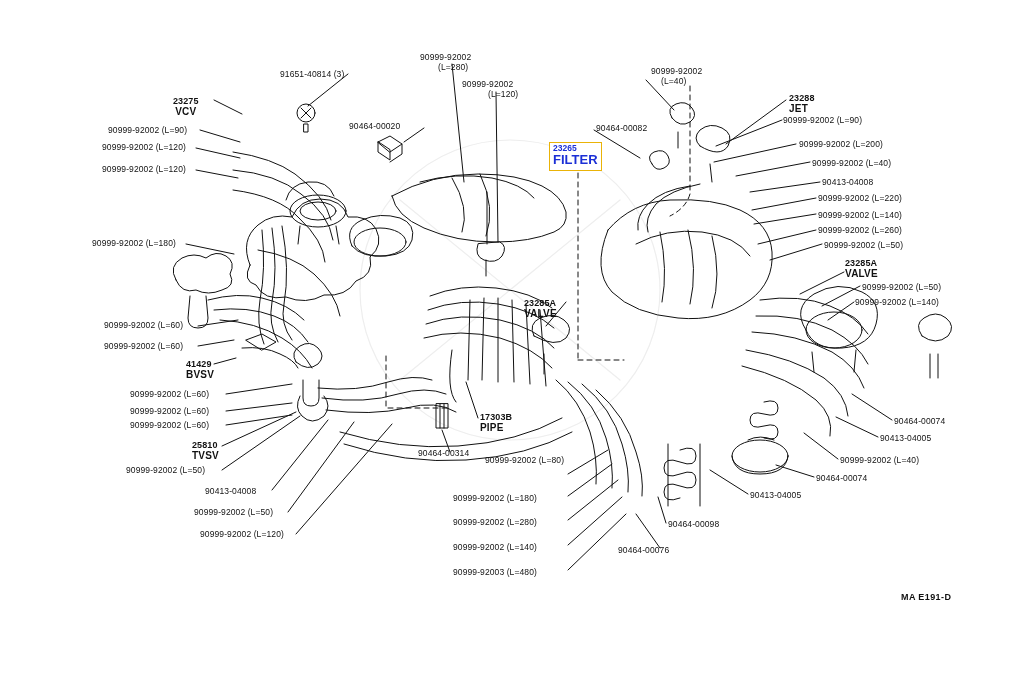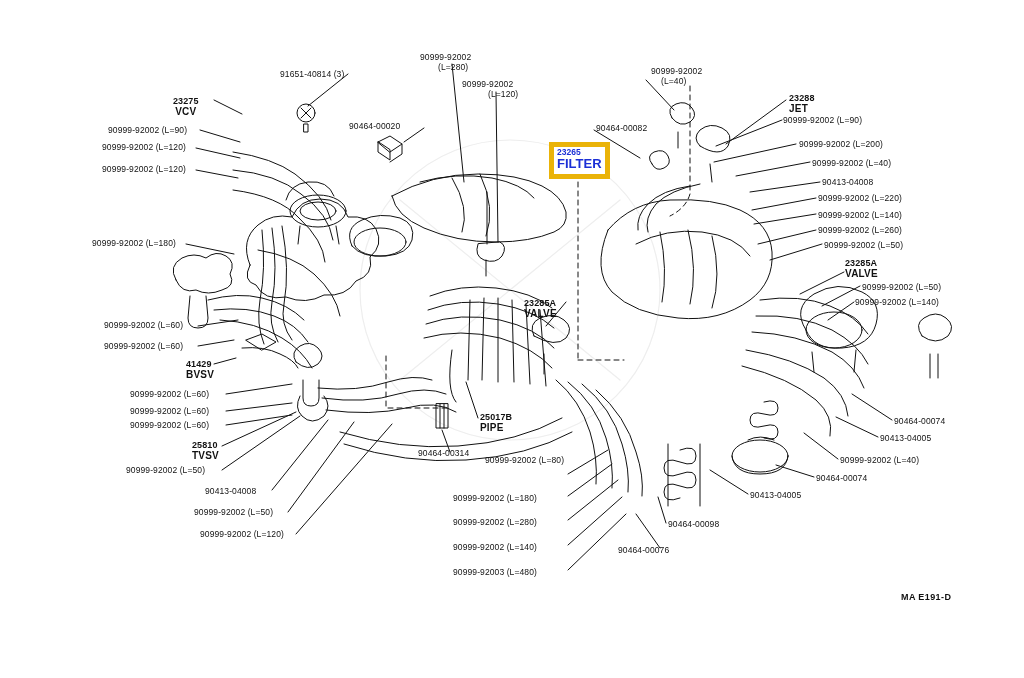--- a/index.html
+++ b/index.html
@@ -29,21 +29,21 @@
   }
   .lbl .sub {
     display: block;
     font-size: 10px;
     font-weight: bold;
     letter-spacing: 0.2px;
   }
   .highlight {
     position: absolute;
     background: #ffffff;
-    border: 5px solid #eab308;
+    border: 1px solid #eab308;
     padding: 1px 3px 2px 3px;
     color: #1b2fd6;
     font-size: 8.5px;
     font-weight: bold;
     line-height: 1.1;
     white-space: nowrap;
   }
   .highlight .sub {
     display: block;
     font-size: 13px;
@@ -321,21 +321,21 @@
   <div class="lbl" style="left:894px; top:417px;">90464-00074</div>
   <div class="lbl" style="left:880px; top:434px;">90413-04005</div>
   <div class="lbl" style="left:840px; top:456px;">90999-92002 (L=40)</div>
   <div class="lbl" style="left:816px; top:474px;">90464-00074</div>
 
   <div class="lbl bold" style="left:524px; top:298px;">
     <span>23285A</span>
     <span class="sub">VALVE</span>
   </div>
   <div class="lbl bold" style="left:480px; top:412px;">
-    <span>25017B</span>
+    <span>17303B</span>
     <span class="sub">PIPE</span>
   </div>
   <div class="lbl" style="left:418px; top:449px;">90464-00314</div>
   <div class="lbl" style="left:750px; top:491px;">90413-04005</div>
   <div class="lbl" style="left:668px; top:520px;">90464-00098</div>
   <div class="lbl" style="left:618px; top:546px;">90464-00076</div>
 
   <div class="lbl" style="left:459px; top:456px;margin-left:26px;">90999-92002 (L=80)</div>
   <div class="lbl" style="left:453px; top:494px;">90999-92002 (L=180)</div>
   <div class="lbl" style="left:453px; top:518px;">90999-92002 (L=280)</div>

